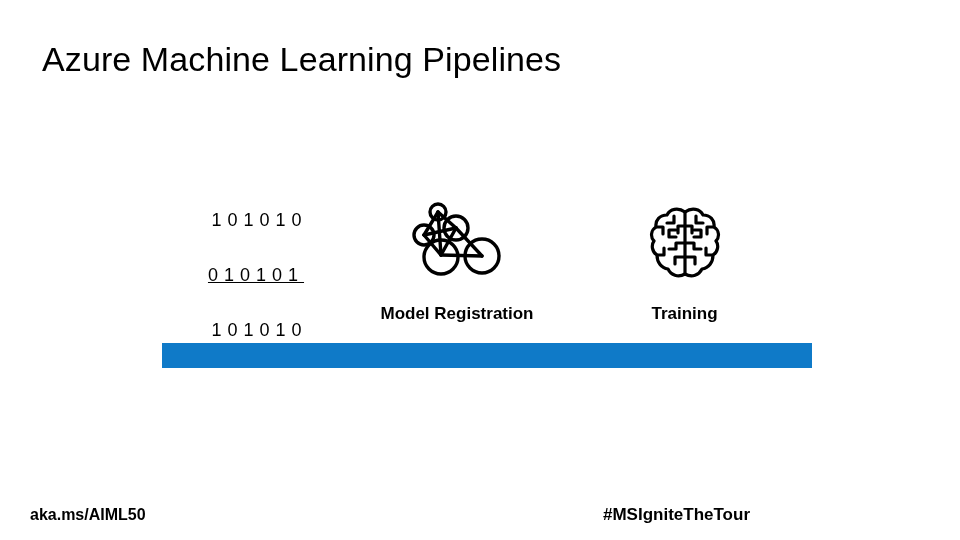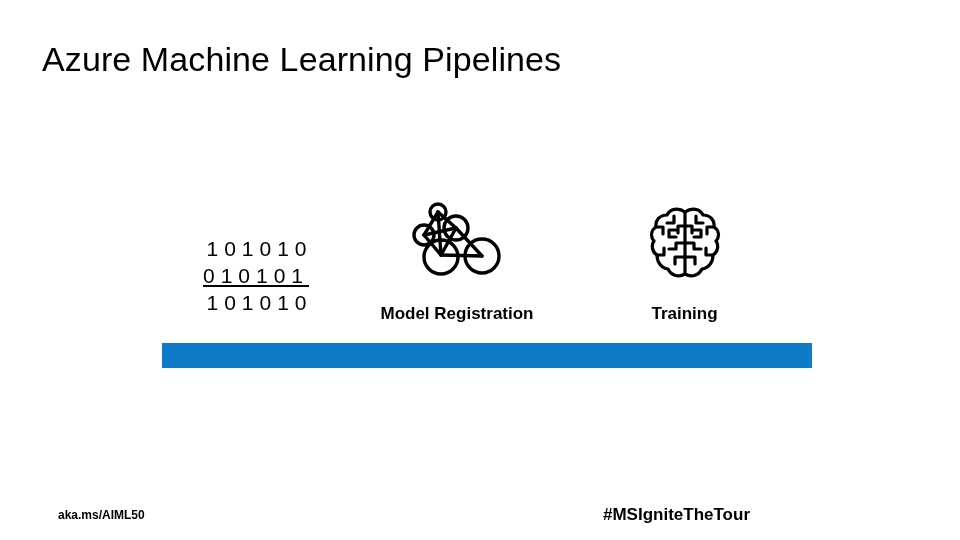--- a/index.html
+++ b/index.html
@@ -76,45 +76,46 @@
   #stage-training         { width: 255px; }
   #stage-model-registration { width: 200px; }
 
   
   .binary-icon {
     display: flex;
     flex-direction: column;
     align-items: center;
     justify-content: center;
     font-family: "Liberation Sans", sans-serif;
-    font-size: 21px;
+    font-size: 18px;
     font-weight: 400;
     line-height: 27px;
     letter-spacing: 6px;
     color: #000000;
+    gap: 28px;
   }
   .binary-row { white-space: nowrap; }
   .binary-row.row-shift { margin-left: -7px; text-decoration: underline; }
 
   
   #pipeline-bar {
     position: absolute;
     left: 162px;
     top: 343px;
     width: 650px;
     height: 25px;
     background: #0f7ac8;
   }
 
   
   #footer-left {
     position: absolute;
-    left: 58px;
+    left: 30px;
     top: 504px;
-    font-size: 12px;
+    font-size: 16px;
     font-weight: 700;
     line-height: 22px;
     white-space: nowrap;
     color: #000000;
   }
   #footer-right {
     position: absolute;
     right: 22px;
     top: 504px;
     font-size: 17px;

